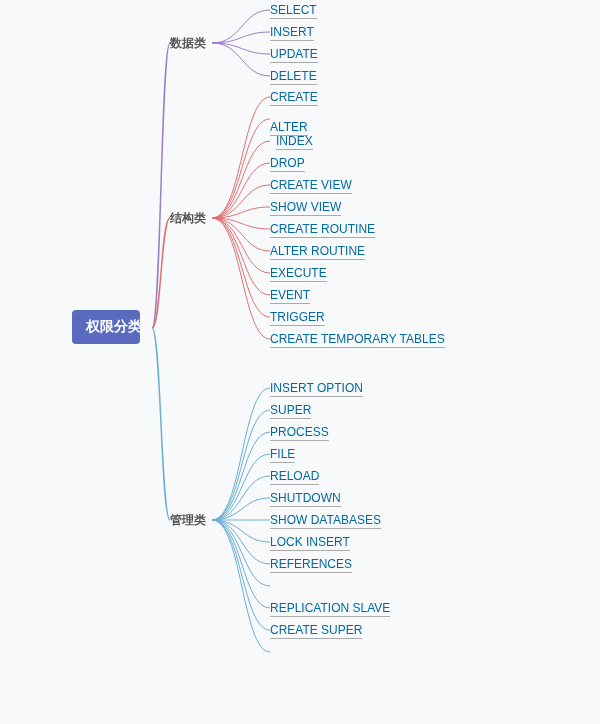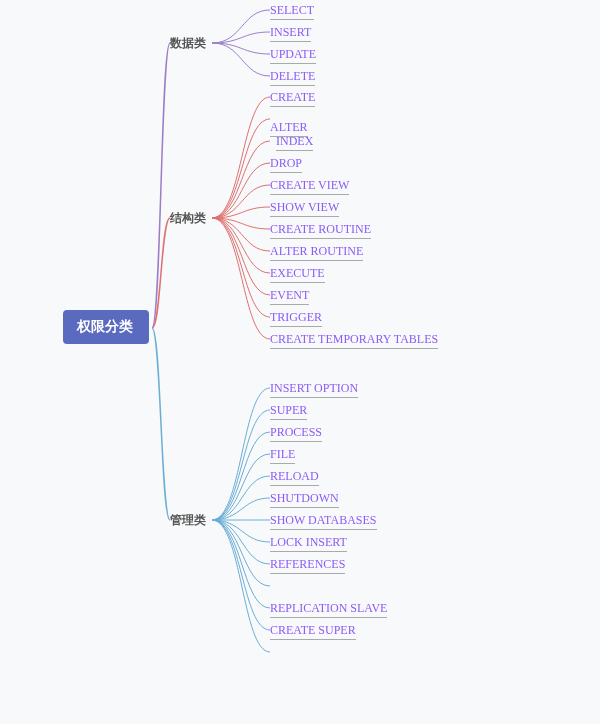--- a/index.html
+++ b/index.html
@@ -36,25 +36,24 @@
     .category-label {
       position: absolute;
       font-size: 12px;
       color: #555;
       font-weight: bold;
       white-space: nowrap;
     }
     .leaf-label {
       position: absolute;
       font-size: 12px;
-      color: #8b5cf6;
+      color: #0369a1;
       white-space: nowrap;
       border-bottom: 1px solid #aaa;
       padding-bottom: 1px;
-      font-family: Liberation Serif, serif;
     }
   </style>
 </head>
 <body>
 
 <div id="diagram">
   <svg id="lines">
       <path d="M 152 328 C 161 328 161 43 170 43" stroke="#9b7ec8" stroke-width="1.5" fill="none"></path>
       <path d="M 212 43 C 242 43 242 10 270 10" stroke="#9b7ec8" stroke-width="1" fill="none"></path>
       <path d="M 212 43 C 242 43 242 32 270 32" stroke="#9b7ec8" stroke-width="1" fill="none"></path>
@@ -81,21 +80,21 @@
       <path d="M 212 520 C 242 520 242 476 270 476" stroke="#6baed6" stroke-width="1" fill="none"></path>
       <path d="M 212 520 C 242 520 242 498 270 498" stroke="#6baed6" stroke-width="1" fill="none"></path>
       <path d="M 212 520 C 242 520 242 520 270 520" stroke="#6baed6" stroke-width="1" fill="none"></path>
       <path d="M 212 520 C 242 520 242 542 270 542" stroke="#6baed6" stroke-width="1" fill="none"></path>
       <path d="M 212 520 C 242 520 242 564 270 564" stroke="#6baed6" stroke-width="1" fill="none"></path>
       <path d="M 212 520 C 242 520 242 586 270 586" stroke="#6baed6" stroke-width="1" fill="none"></path>
       <path d="M 212 520 C 242 520 242 608 270 608" stroke="#6baed6" stroke-width="1" fill="none"></path>
       <path d="M 212 520 C 242 520 242 630 270 630" stroke="#6baed6" stroke-width="1" fill="none"></path>
       <path d="M 212 520 C 242 520 242 652 270 652" stroke="#6baed6" stroke-width="1" fill="none"></path>
     </svg>
-<div class="node-box" style="left: 63px; top: 310px; width: 86px;">权限分类</div>
+<div class="node-box" style="left: 72px; top: 310px; width: 68px;">权限分类</div>
     <div class="category-label" style="left: 170px; top: 35px;">数据类</div>
     <div class="leaf-label" style="left: 270px; top: 3px;">SELECT</div>
     <div class="leaf-label" style="left: 270px; top: 25px;">INSERT</div>
     <div class="leaf-label" style="left: 270px; top: 47px;">UPDATE</div>
     <div class="leaf-label" style="left: 270px; top: 69px;">DELETE</div>
     <div class="category-label" style="left: 170px; top: 210px;">结构类</div>
     <div class="leaf-label" style="left: 270px; top: 90px;">CREATE</div>
     <div class="leaf-label" style="left: 270px; top: 120px;">ALTER</div>
     <div class="leaf-label" style="left: 276px; top: 134px; text-align: right;">INDEX</div>
     <div class="leaf-label" style="left: 270px; top: 156px;">DROP</div>

